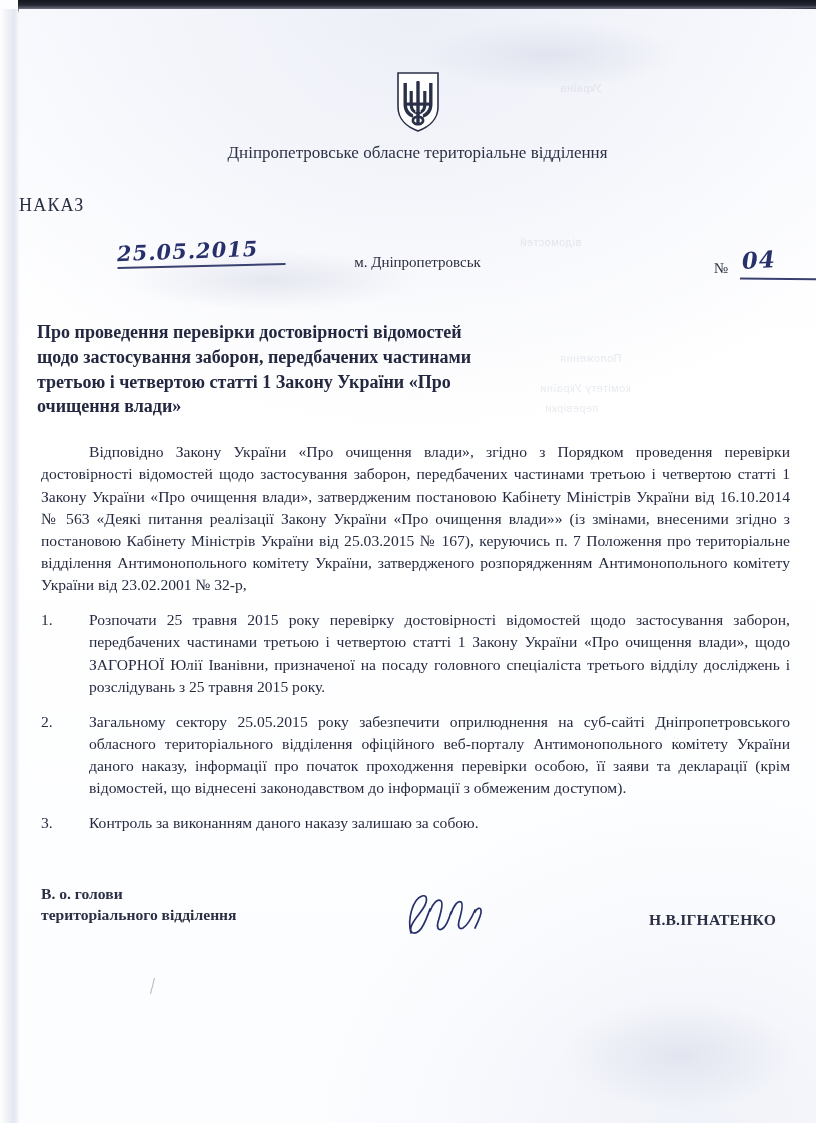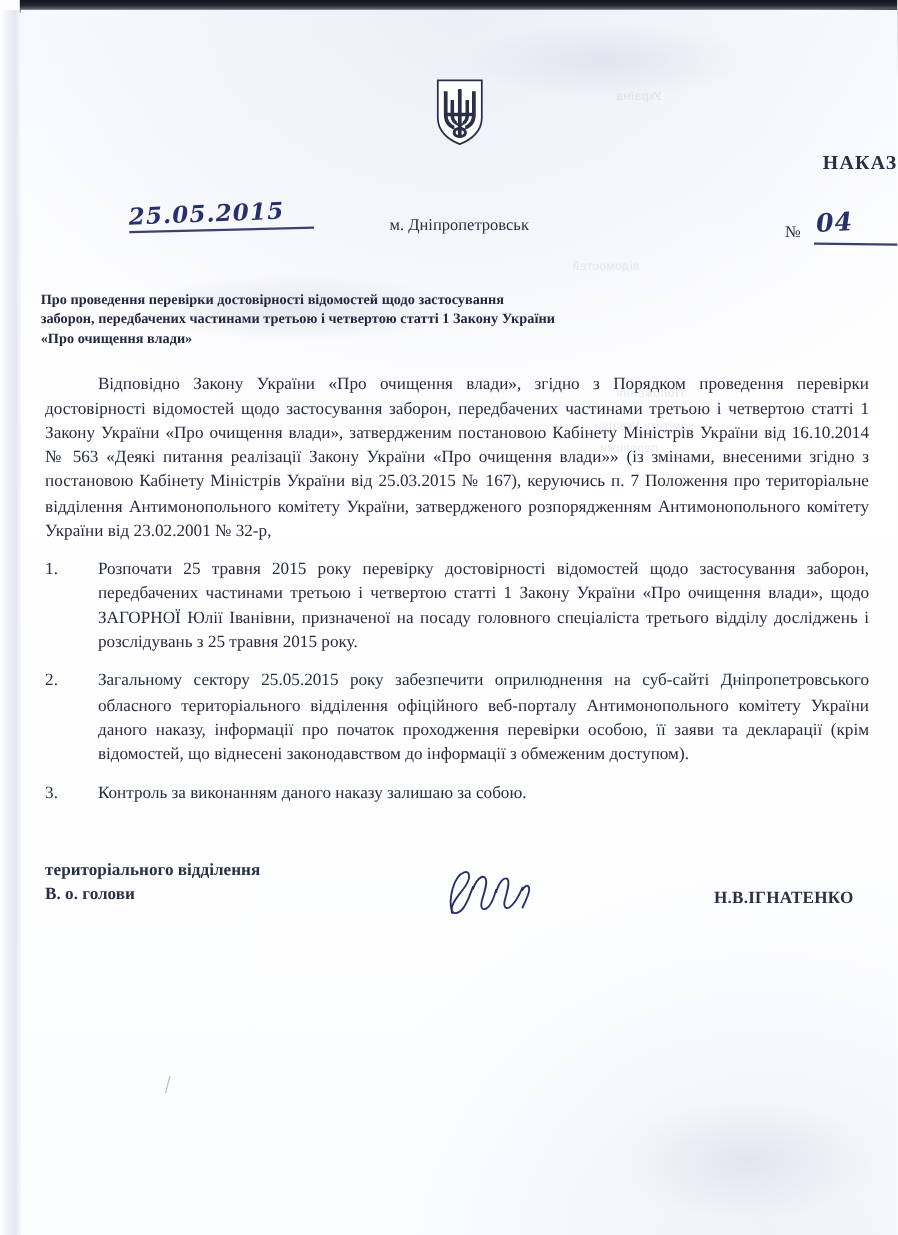--- a/index.html
+++ b/index.html
@@ -100,22 +100,23 @@
     color: #262b3f;
   }
   .org-sub {
     margin-top: 6px;
     text-align: center;
     font-size: 17px;
     color: #2c3145;
   }
 
   .doc-kind {
-    text-align: right;
-    font-weight: bold;
+    margin-top: 32px;
+    text-align: left;
+    font-weight: normal;
     font-size: 18px;
     letter-spacing: 1.2px;
   }
 
   .meta-row {
     position: relative;
     margin-top: 22px;
     height: 46px;
   }
   .meta-city {
@@ -168,21 +169,21 @@
     bottom: -3px;
     width: 96px;
     height: 1.6px;
     background: #3a4170;
     transform: rotate(.6deg);
   }
 
   .subject {
     margin: 36px 0 0 18px;
     font-weight: bold;
-    font-size: 13px;
+    font-size: 18px;
     line-height: 1.38;
     max-width: 470px;
     color: #232840;
   }
 
   .content {
     margin: 22px 26px 0 22px;
     font-size: 15.6px;
     line-height: 1.42;
     text-align: justify;
@@ -288,20 +289,21 @@
 
             <path d="M9.8 31.5 h26.4 v3.2 H9.8 Z"></path>
 
             <path d="M23 44.5 c-4.2 0 -6.4 2.2 -6.4 5 0 2.9 2.6 5 6.4 5 s6.4 -2.1 6.4 -5 c0 -2.8 -2.2 -5 -6.4 -5 z
                      m0 2.6 c2.4 0 3.8 1.1 3.8 2.4 0 1.4 -1.5 2.5 -3.8 2.5 s-3.8 -1.1 -3.8 -2.5 c0 -1.3 1.4 -2.4 3.8 -2.4 z"></path>
           </g>
         </svg>
       </span>
     </div>
 
+    <div class="org-sub">Дніпропетровське обласне територіальне відділення</div>
 
     <div class="doc-kind">НАКАЗ</div>
 
     <div class="meta-row">
       <div class="meta-date">
         <span class="hand">25.05.2015</span>
         <span class="rule"></span>
       </div>
       <div class="meta-city">м. Дніпропетровськ</div>
       <div class="meta-no">
@@ -330,22 +332,22 @@
 
       <div class="num-item">
         <span class="num">3.</span>
         <span class="txt" style="text-align:left;">Контроль за виконанням даного наказу залишаю за собою.</span>
       </div>
 
     </div>
 
     <div class="sign-block">
       <div class="sign-title">
+        <div>В. о. голови</div>
         <div>територіального відділення</div>
-        <div>В. о. голови</div>
       </div>
 
       <span class="signature">
         <svg viewBox="0 0 110 54" width="110" height="54" aria-hidden="true">
           <g fill="none" stroke="#28306b" stroke-width="1.7" stroke-linecap="round" stroke-linejoin="round">
             <path d="M20 44 C16 30 22 10 31 7 C36 5.5 37 11 33 18 C29 25 22 31 20 38
                      C18.5 44 23 46 28 42 C33 38 36 28 39 20"></path>
             <path d="M39 22 C42 14 47 9 50 12 C53 15 49 26 47 33 C45.6 38 47 42 51 40
                      C55 38 58 30 60 23"></path>
             <path d="M60 25 C63 16 67 11 70 13 C73 15 70 25 68 32 C66.6 37 68 41 72 39

